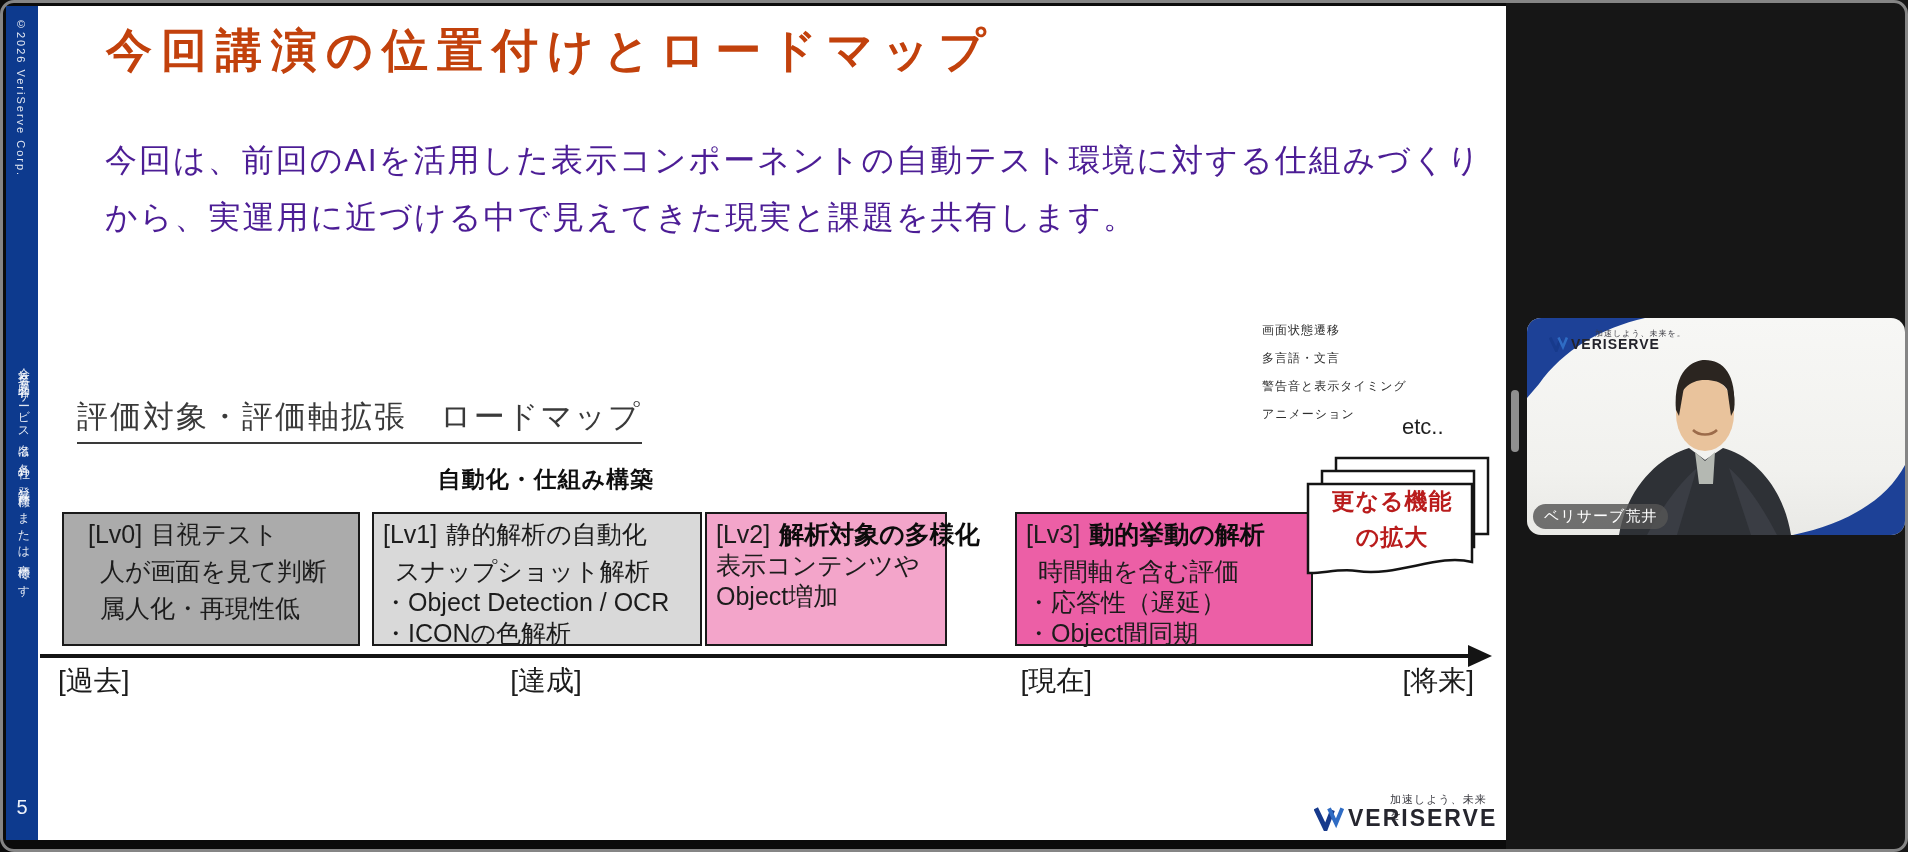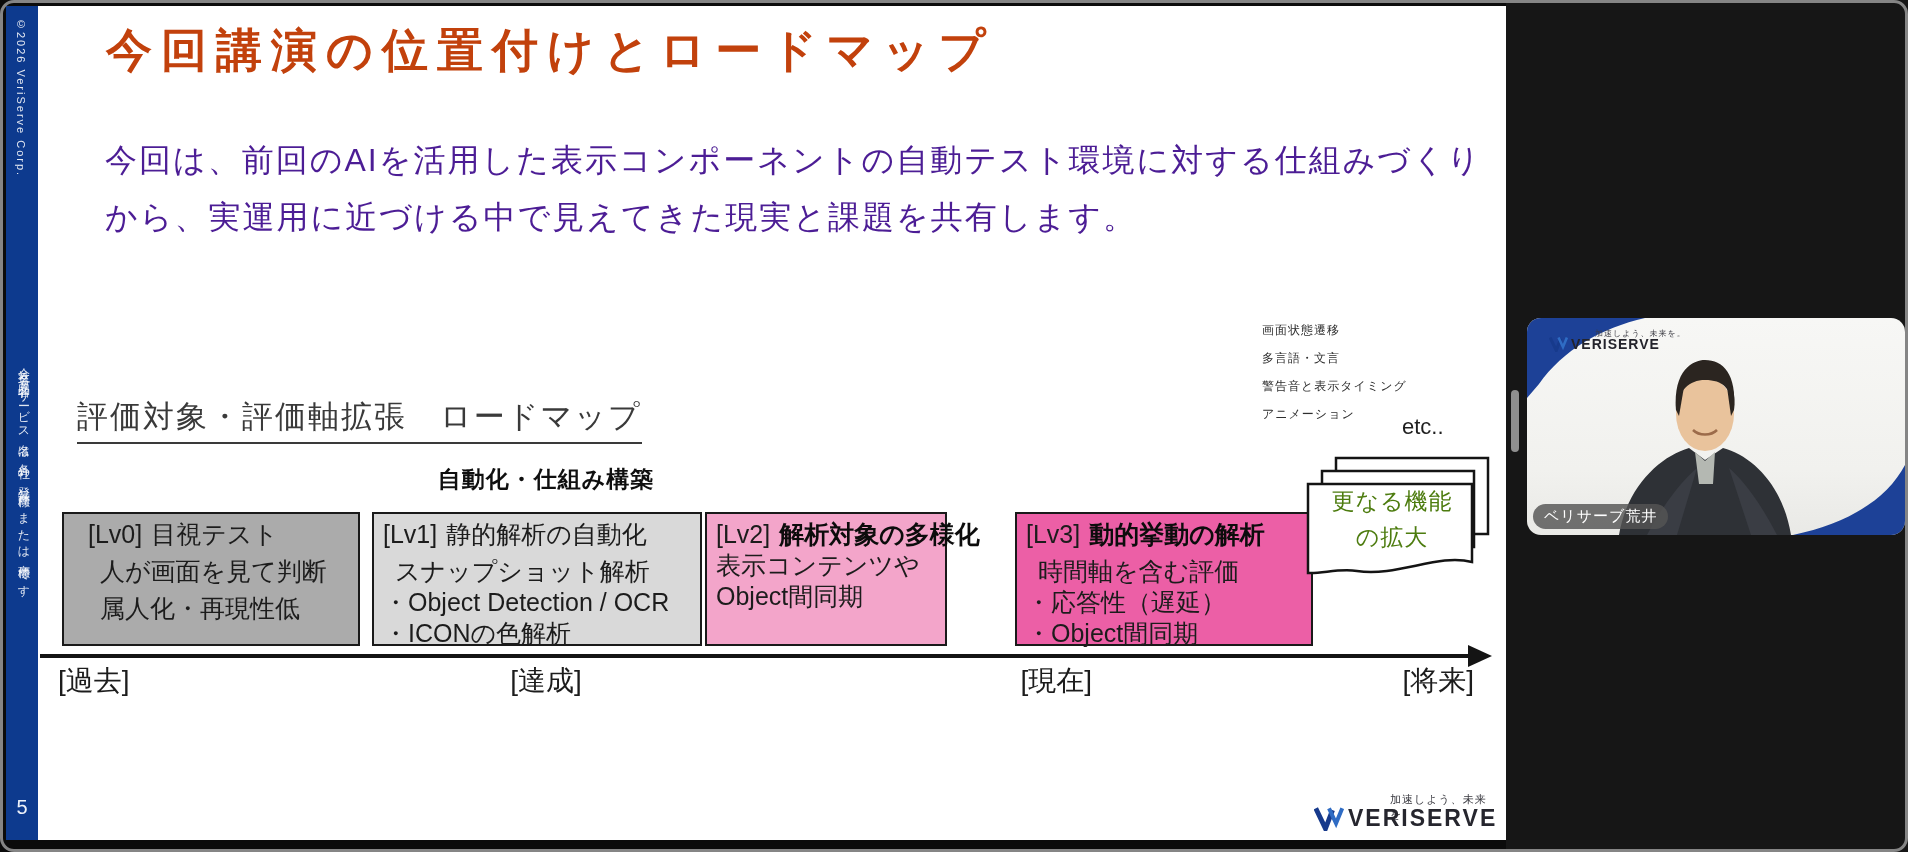--- a/index.html
+++ b/index.html
@@ -39,21 +39,21 @@
   .axis-head{left:1462px;top:639px;width:0;height:0;border-left:24px solid #141414;
     border-top:11px solid transparent;border-bottom:11px solid transparent;}
   .tlabel{top:656px;font-size:28px;color:#1c1c1c;white-space:nowrap;}
   .tl-past{left:52px;}
   .tl-achieved{left:460px;width:160px;text-align:center;}
   .tl-present{left:926px;width:160px;text-align:right;}
   .tl-future{left:1332px;width:136px;text-align:right;}
   .future-list{left:1256px;top:310px;font-size:12px;color:#2e2e2e;line-height:28px;letter-spacing:1px;}
   .etc{left:1396px;top:408px;font-size:22px;color:#1f1f1f;}
   .papers{left:1294px;top:444px;width:206px;height:136px;}
-  .papers-text{width:168px;left:8px;text-align:center;font-size:23px;color:#4d7c0f;letter-spacing:1px;}
+  .papers-text{width:168px;left:8px;text-align:center;font-size:23px;color:#b91c1c;letter-spacing:1px;font-weight:bold;}
   .pt1{top:36px;}
   .pt2{top:72px;}
   .slide-logo-tag{left:1384px;top:786px;font-size:11px;color:#38383f;letter-spacing:1px;}
   .slide-logo-row{left:1308px;top:799px;display:flex;align-items:center;}
   .slide-logo-text{font-size:23px;font-weight:bold;color:#26262e;letter-spacing:2px;margin-left:4px;}
   
   .video-tile{left:21px;top:318px;width:378px;height:217px;border-radius:14px;overflow:hidden;
     background:linear-gradient(180deg,#f7f7f5 0%,#f1f1ee 70%,#e9e9e6 100%);}
   .vt-logo-tag{left:68px;top:10px;font-size:8px;color:#3c3c44;letter-spacing:1px;}
   .vt-logo-row{left:22px;top:18px;display:flex;align-items:center;}
@@ -95,21 +95,21 @@
     <div class="abs lvbox lv1">
       <div class="lvline"><span>[Lv1]</span><span class="lv-title">静的解析の自動化</span></div>
       <div class="lvline ind">スナップショット解析</div>
       <div class="lvline">・Object Detection / OCR</div>
       <div class="lvline">・ICONの色解析</div>
     </div>
 
     <div class="abs lvbox lv2">
       <div class="lvline"><span>[Lv2]</span><span class="lv-title bold-title">解析対象の多様化</span></div>
       <div class="lvline">表示コンテンツや</div>
-      <div class="lvline">Object間同期</div>
+      <div class="lvline">Object増加</div>
     </div>
 
     <div class="abs lvbox lv3">
       <div class="lvline"><span>[Lv3]</span><span class="lv-title bold-title">動的挙動の解析</span></div>
       <div class="lvline ind">時間軸を含む評価</div>
       <div class="lvline">・応答性（遅延）</div>
       <div class="lvline">・Object間同期</div>
     </div>
 
     <div class="abs axis-line"></div>

